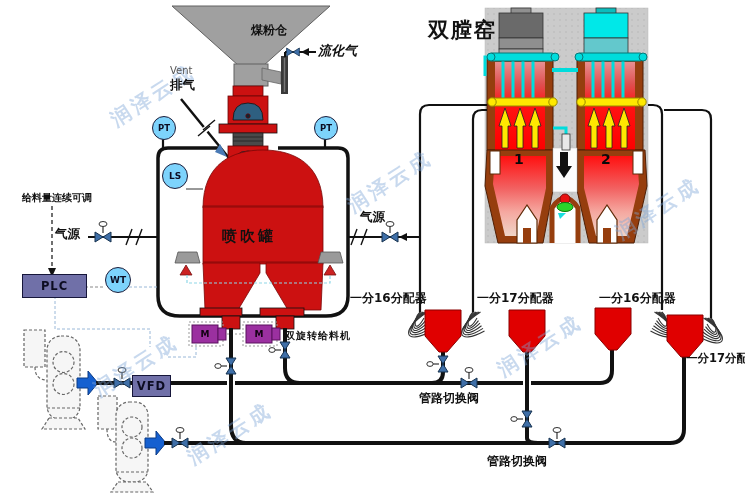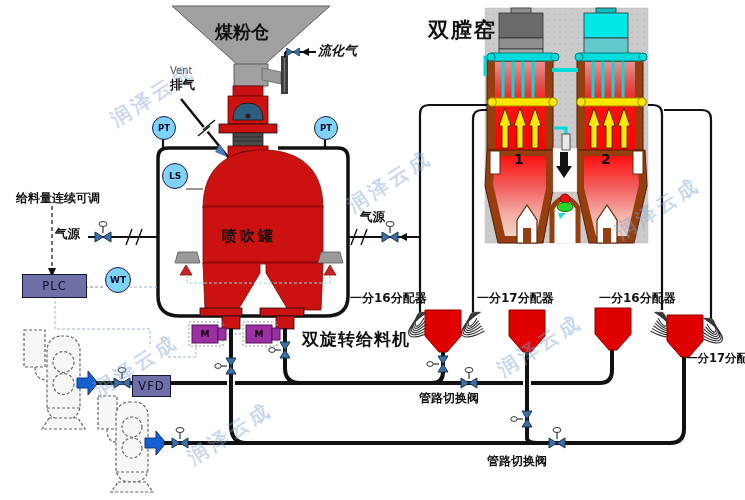--- a/index.html
+++ b/index.html
@@ -11,21 +11,21 @@
   .lbl{position:absolute;font-weight:bold;color:#111;white-space:nowrap;line-height:1.1;}
   .lbl.light{font-weight:normal;color:#555;}
   .circ{
     position:absolute;border-radius:50%;background:#7dd3fc;border:1.6px solid #1d1d3a;
     display:flex;align-items:center;justify-content:center;
     font-size:9px;font-weight:bold;color:#0c0c22;
   }
   .box{
     position:absolute;background:#7070a8;border:1.4px solid #16163a;
     display:flex;align-items:center;justify-content:center;
-    font-size:11.5px;font-weight:normal;color:#0c0c22;letter-spacing:1px;
+    font-size:11.5px;font-weight:bold;color:#0c0c22;letter-spacing:1px;
   }
   .mlab{position:absolute;display:flex;align-items:center;justify-content:center;
     font-size:9px;font-weight:bold;color:#120212;}
   .wm{position:absolute;font-size:20px;font-weight:bold;letter-spacing:4px;
     color:rgba(125,165,215,0.42);transform:rotate(-33deg);pointer-events:none;}
   .knum{position:absolute;font-size:14px;font-weight:bold;color:#0a0a0a;}
 </style>
 </head>
 <body>
 
@@ -347,30 +347,30 @@
   </g>
 </svg>
 
 <div class="wm" style="left:105px;top:82px;">润泽云成</div>
 <div class="wm" style="left:342px;top:168px;">润泽云成</div>
 <div class="wm" style="left:610px;top:195px;">润泽云成</div>
 <div class="wm" style="left:88px;top:352px;">润泽云成</div>
 <div class="wm" style="left:492px;top:332px;">润泽云成</div>
 <div class="wm" style="left:182px;top:420px;">润泽云成</div>
 
-<div class="lbl" style="left:215px;top:24px;width:72px;text-align:left;font-size:18px;font-family:Liberation Mono, monospace;">煤粉仓</div>
+<div class="lbl" style="left:215px;top:24px;width:72px;text-align:right;font-size:12px;">煤粉仓</div>
 <div class="lbl" style="left:318px;top:44px;font-size:13px;font-style:italic;">流化气</div>
 <div class="lbl light" style="left:170px;top:65px;font-size:10px;">Vent</div>
 <div class="lbl" style="left:170px;top:78px;font-size:12.5px;">排气</div>
 <div class="lbl" style="left:428px;top:19px;font-size:21px;letter-spacing:2px;">双膛窑</div>
-<div class="lbl" style="left:16px;top:192px;font-size:12px;">给料量连续可调</div>
+<div class="lbl" style="left:22px;top:192px;font-size:10px;">给料量连续可调</div>
 <div class="lbl" style="left:55px;top:227px;font-size:12.5px;">气源</div>
 <div class="lbl" style="left:360px;top:210px;font-size:12.5px;">气源</div>
 <div class="lbl" style="left:222px;top:228px;width:82px;font-size:15px;letter-spacing:3px;">喷吹罐</div>
-<div class="lbl" style="left:302px;top:330px;font-size:17px;letter-spacing:1px;">双旋转给料机</div>
+<div class="lbl" style="left:285px;top:330px;font-size:10px;letter-spacing:1px;">双旋转给料机</div>
 <div class="lbl" style="left:350px;top:292px;font-size:12px;">一分16分配器</div>
 <div class="lbl" style="left:477px;top:292px;font-size:12px;">一分17分配器</div>
 <div class="lbl" style="left:599px;top:292px;font-size:12px;">一分16分配器</div>
 <div class="lbl" style="left:686px;top:352px;font-size:11.5px;">一分17分配器</div>
 <div class="lbl" style="left:419px;top:392px;font-size:12px;">管路切换阀</div>
 <div class="lbl" style="left:487px;top:455px;font-size:12px;">管路切换阀</div>
 <div class="knum" style="left:514px;top:151px;">1</div>
 <div class="knum" style="left:601px;top:151px;">2</div>
 
 <div class="box" style="left:22px;top:274px;width:63px;height:22px;">PLC</div>

